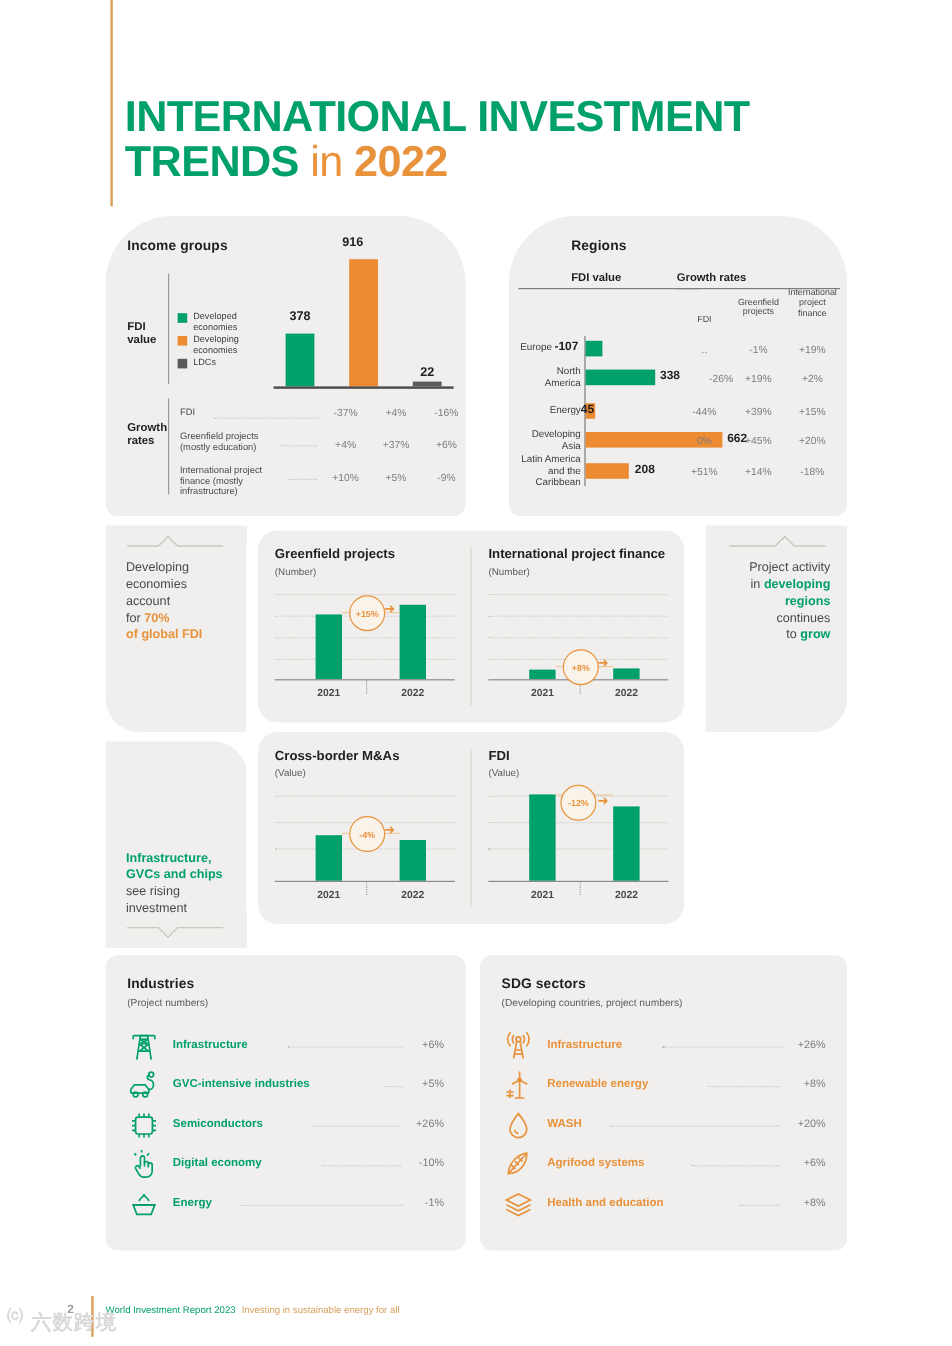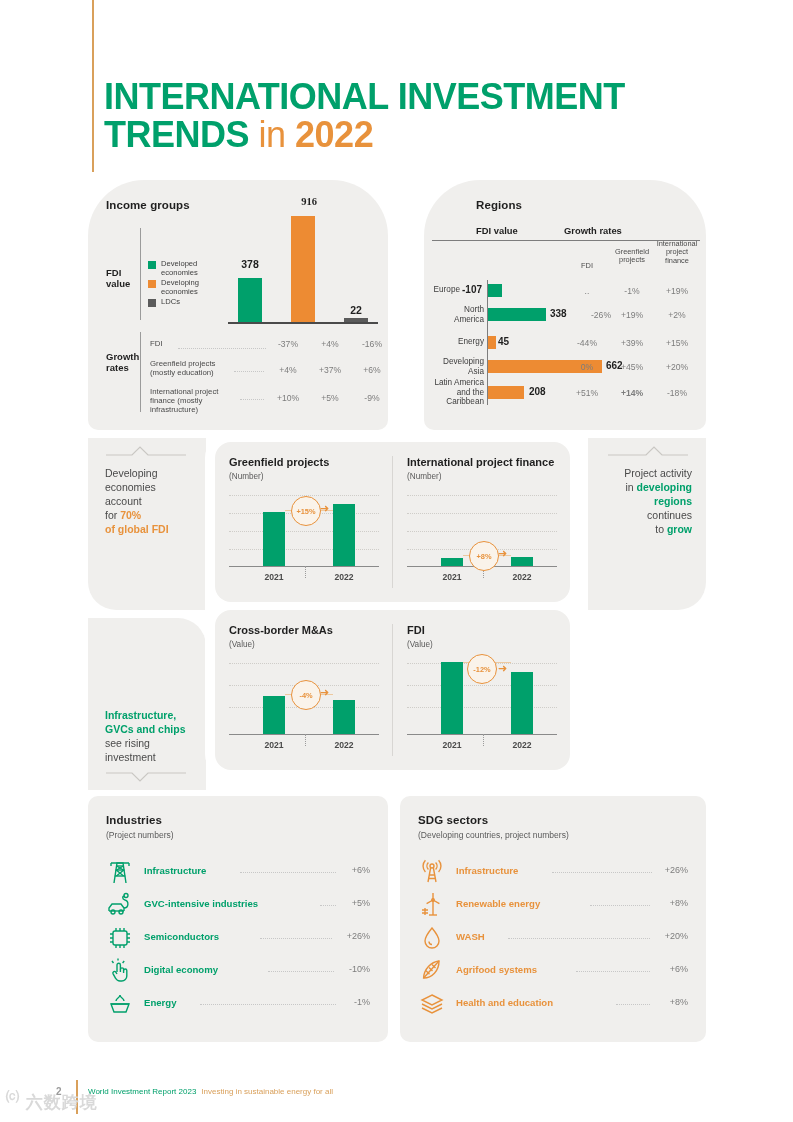--- a/index.html
+++ b/index.html
@@ -242,21 +242,21 @@
         <span class="legend-sw" style="background:#5b5b5b;"></span>
         <span class="legend-txt">LDCs</span>
       </div>
     </div>
 
     <div class="bar-chart-v" style="left:140px; top:32px; width:145px; height:110px;">
       <div class="bar-v" style="left:10px; width:24px; height:44px; background:#00a06b;"></div>
       <div class="bar-val" style="left:2px; top:46px; width:40px;">378</div>
 
       <div class="bar-v" style="left:63px; width:24px; height:106px; background:#ed8b33;"></div>
-      <div class="bar-val" style="left:61px; top:-16px; width:40px;font-family:Liberation Serif, serif;">916</div>
+      <div class="bar-val" style="left:46px; top:-16px; width:40px;">916</div>
 
       <div class="bar-v" style="left:116px; width:24px; height:4px; background:#5b5b5b;"></div>
       <div class="bar-val" style="left:108px; top:92px; width:40px;">22</div>
     </div>
     <div class="axis-h" style="left:140px; top:142px; width:150px;"></div>
 
     <div class="gr-table" style="left:62px; top:156px; width:228px;">
 
       <div class="gr-row" style="height:22px;">
         <div class="gr-name" style="top:4px;">
@@ -338,21 +338,21 @@
       <div class="rg-gval" style="left:140px; top:2px;margin-left:14px;">-26%</div>
       <div class="rg-gval" style="left:185px; top:2px;">+19%</div>
       <div class="rg-gval" style="left:230px; top:2px;">+2%</div>
     </div>
 
     <div class="rg-row" style="left:0; top:156px;">
       <div class="rg-name" style="left:0px; top:1px; width:60px;">
         <span>Energy</span>
       </div>
       <div class="rg-bar" style="left:64px; top:0px; width:8px; background:#ed8b33;"></div>
-      <div class="rg-val" style="left:74px; top:0px;">45</div>
+      <div class="rg-val" style="left:60px; top:0px;">45</div>
       <div class="rg-gval" style="left:140px; top:2px;">-44%</div>
       <div class="rg-gval" style="left:185px; top:2px;">+39%</div>
       <div class="rg-gval" style="left:230px; top:2px;">+15%</div>
     </div>
 
     <div class="rg-row" style="left:0; top:180px;">
       <div class="rg-name" style="left:0px; top:-3px; width:60px;">
         <span>Developing</span><br>
         <span>Asia</span>
       </div>
@@ -365,21 +365,21 @@
 
     <div class="rg-row" style="left:0; top:206px;">
       <div class="rg-name" style="left:0px; top:-8px; width:60px;">
         <span>Latin America</span><br>
         <span>and the</span><br>
         <span>Caribbean</span>
       </div>
       <div class="rg-bar" style="left:64px; top:0px; width:36px; background:#ed8b33;"></div>
       <div class="rg-val" style="left:105px; top:0px;">208</div>
       <div class="rg-gval" style="left:140px; top:2px;">+51%</div>
-      <div class="rg-gval" style="left:185px; top:2px;font-weight:bold;">+14%</div>
+      <div class="rg-gval" style="left:185px; top:2px;">+14%</div>
       <div class="rg-gval" style="left:230px; top:2px;">-18%</div>
     </div>
   </div>
 
   <div class="side-note" style="left:88px; top:438px; width:118px; height:172px; border-radius:0 0 0 28px;">
     <svg class="squiggle" style="left:16px; top:6px;" width="84" height="14" viewBox="0 0 84 14">
       <path d="M2 11 L28 11 L36 3 L44 11 L82 11" fill="none" stroke="#c9c7c3" stroke-width="1.2"></path>
     </svg>
     <div class="note-txt" style="left:17px; top:28px; width:96px;">
       <span>Developing</span><br>

